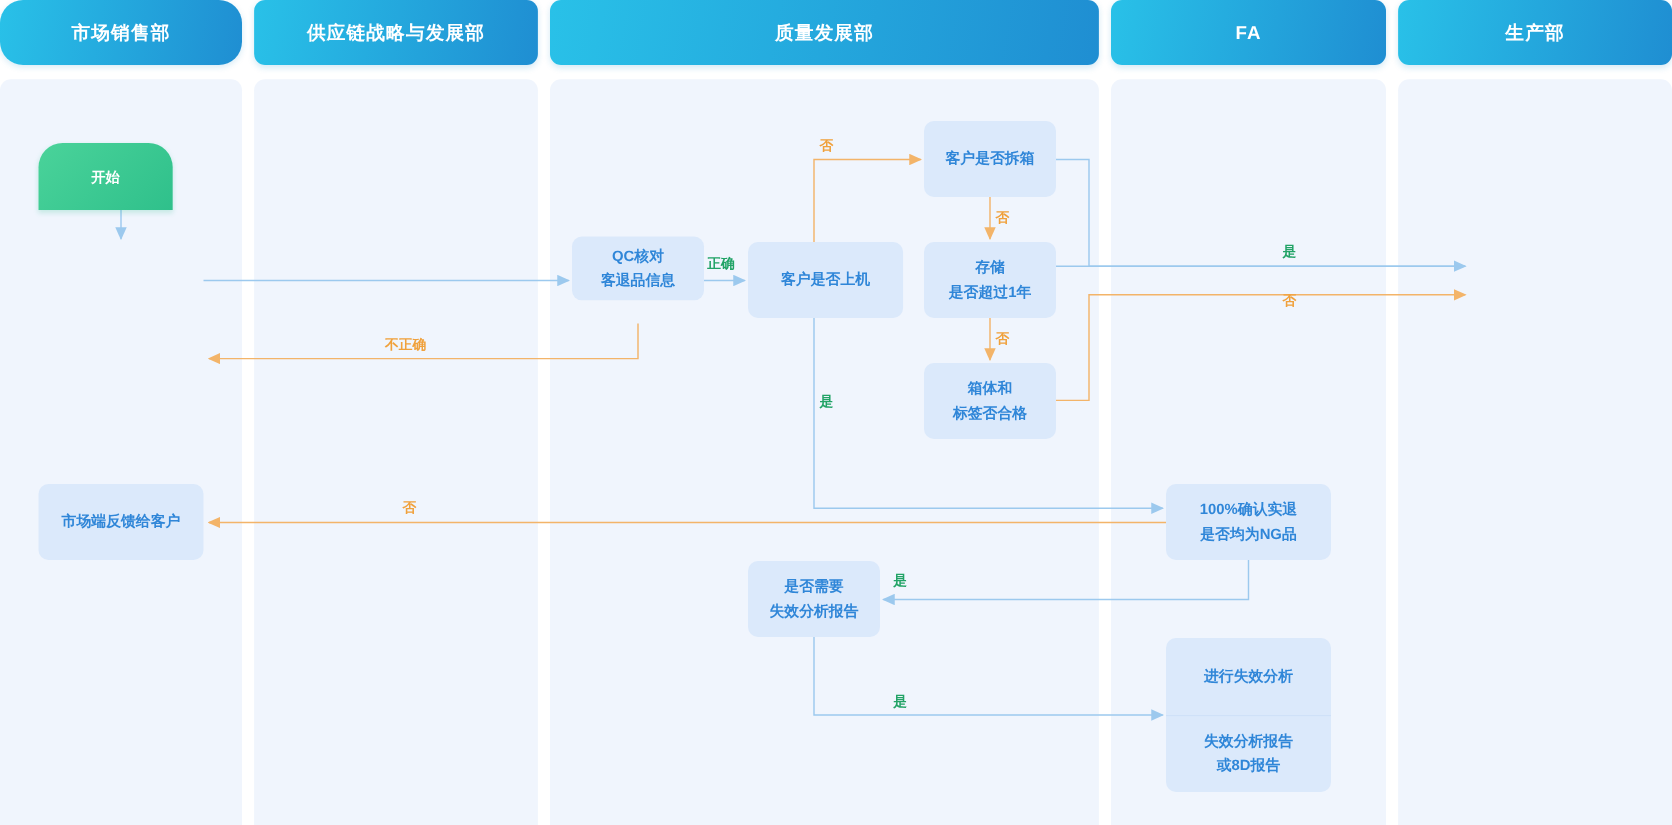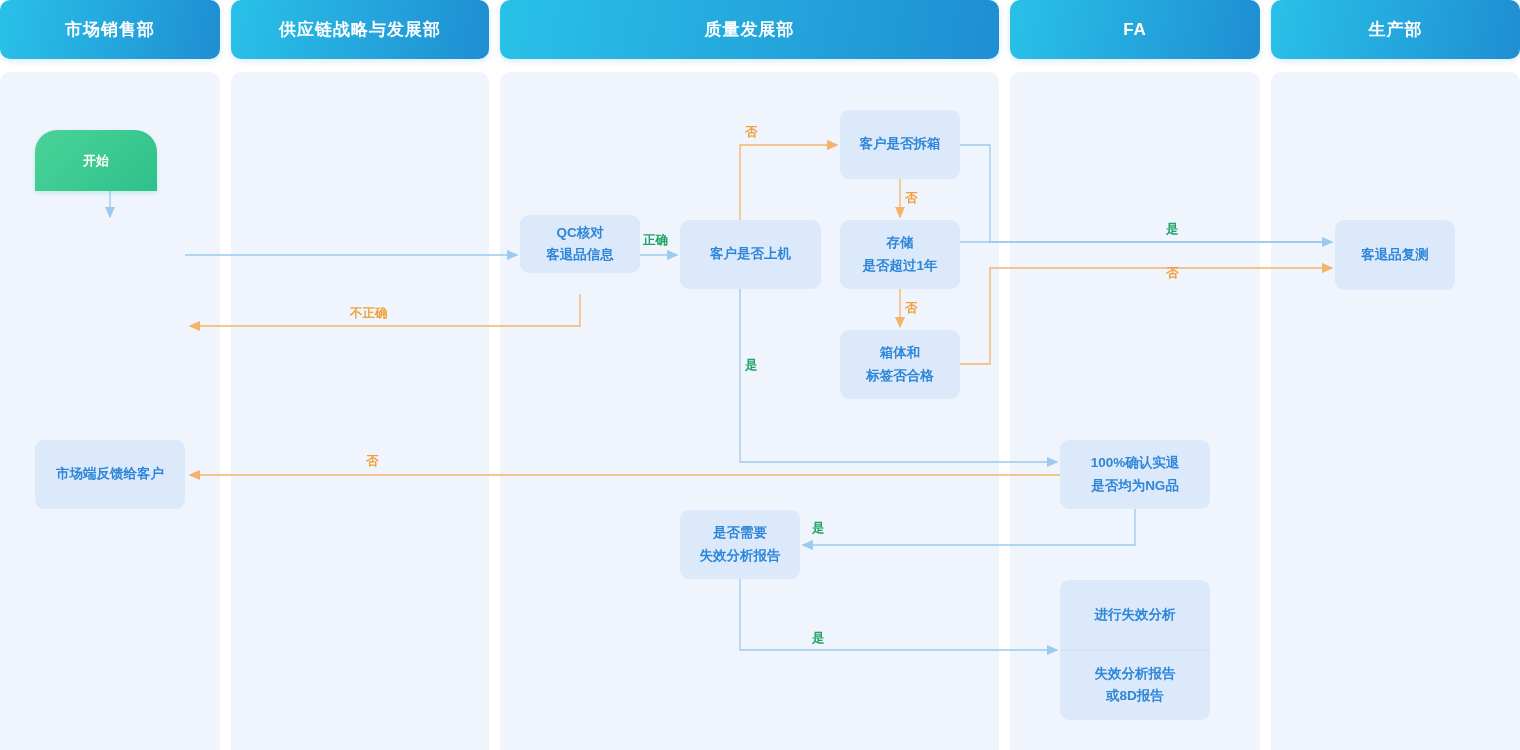--- a/index.html
+++ b/index.html
@@ -82,21 +82,21 @@
   .lbl-bad{color:#f0a13c;}
 
   svg.edges{position:absolute;left:0;top:0;width:1520px;height:750px;z-index:3;}
 </style>
 </head>
 <body>
 
 <div id="canvas">
 
   <div class="lane" id="lane-market" style="left:0px;width:220px;">
-    <div class="lane-header" style="width:220px;background:linear-gradient(100deg,#29c1e8 0%,#1f8ed2 100%);">市场销售部</div>
+    <div class="lane-header" style="width:220px;background:linear-gradient(100deg,#29c1e8 0%,#1f8ed2 100%);border-radius:21px;">市场销售部</div>
     <div class="lane-body" style="width:220px;"></div>
   </div>
 
   <div class="lane" id="lane-supply" style="left:231px;width:258px;">
     <div class="lane-header" style="width:258px;background:linear-gradient(100deg,#29c1e8 0%,#1f8ed2 100%);">供应链战略与发展部</div>
     <div class="lane-body" style="width:258px;"></div>
   </div>
 
   <div class="lane" id="lane-quality" style="left:500px;width:499px;">
     <div class="lane-header" style="width:499px;background:linear-gradient(100deg,#29c1e8 0%,#1f8ed2 100%);">质量发展部</div>
@@ -199,23 +199,20 @@
   <div class="stack" style="left:1060px;top:580px;width:150px;height:140px;">
     <div class="cell">
       <span class="ln">进行失效分析</span>
     </div>
     <div class="cell">
       <span class="ln">失效分析报告</span>
       <span class="ln">或8D报告</span>
     </div>
   </div>
 
-  <div class="node" style="left:1335px;top:220px;width:120px;height:70px;">
-    <span class="ln">客退品复测</span>
-  </div>
 
   <div class="elabel lbl-ok" style="left:643px;top:232px;">正确</div>
   <div class="elabel lbl-bad" style="left:350px;top:305px;">不正确</div>
   <div class="elabel lbl-no" style="left:745px;top:124px;">否</div>
   <div class="elabel lbl-no" style="left:905px;top:190px;">否</div>
   <div class="elabel lbl-no" style="left:905px;top:300px;">否</div>
   <div class="elabel lbl-yes" style="left:745px;top:357px;">是</div>
   <div class="elabel lbl-yes" style="left:1166px;top:221px;">是</div>
   <div class="elabel lbl-no" style="left:1166px;top:265px;">否</div>
   <div class="elabel lbl-no" style="left:366px;top:453px;">否</div>

